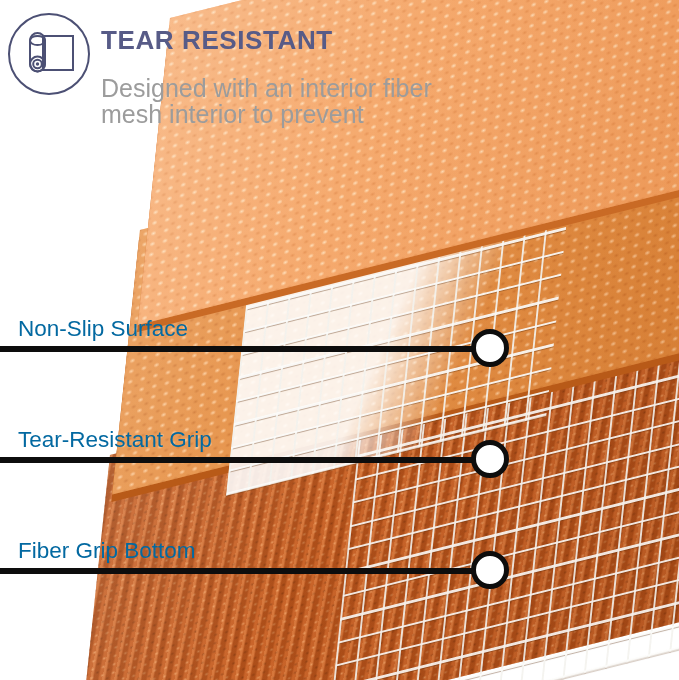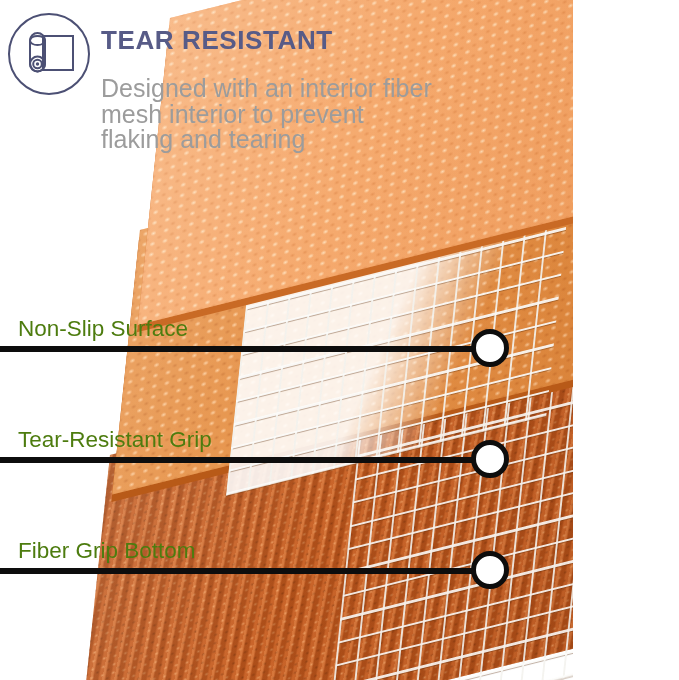--- a/index.html
+++ b/index.html
@@ -1,18 +1,18 @@
 <!DOCTYPE html>
 <html><head>
 <meta charset="utf-8">
 <style>
   html,body{margin:0;padding:0;background:#ffffff;}
   body{width:679px;height:680px;overflow:hidden;font-family:"Liberation Sans",sans-serif;}
 
-  #page{position:relative;width:573px;height:680px;background:#ffffff;overflow:hidden;}
+  #page{position:relative;width:679px;height:680px;background:#ffffff;overflow:hidden;}
 
   
   #header{position:absolute;left:0;top:0;width:679px;height:175px;z-index:40;}
 
   #icon-badge{position:absolute;left:8px;top:13px;width:82px;height:82px;
     border:2px solid #4c5074;border-radius:50%;box-sizing:border-box;}
   #icon-badge svg{position:absolute;left:0;top:0;}
 
   #title{position:absolute;left:101px;top:25px;
     font-size:26px;font-weight:bold;letter-spacing:0.6px;color:#575b87;
@@ -101,21 +101,21 @@
 
   #mesh-lower{left:360px;top:430px;width:430px;height:290px;}
   #mesh-lower .grid{opacity:.93;}
 
   
   #callouts{position:absolute;left:0;top:0;width:679px;height:680px;z-index:60;}
 
   .callout{position:absolute;left:0;width:679px;}
 
   .callout-label{position:absolute;left:18px;
-    font-size:22.5px;color:#4d7c0f;white-space:nowrap;font-weight:400;
+    font-size:22.5px;color:#0369a1;white-space:nowrap;font-weight:400;
     font-family:"Liberation Sans",sans-serif;}
 
   .callout-rule{position:absolute;left:0;height:6px;background:#0d0d0d;}
 
   .callout-dot{position:absolute;width:38px;height:38px;border-radius:50%;
     background:#ffffff;border:5px solid #0d0d0d;box-sizing:border-box;}
 </style>
 </head>
 <body>
 
@@ -160,21 +160,20 @@
         <circle cx="27.5" cy="49" r="4.3" fill="none" stroke="#4c5074" stroke-width="2"></circle>
         <circle cx="27.5" cy="49" r="1.7" fill="#4c5074"></circle>
       </svg>
     </div>
 
     <div id="title">TEAR RESISTANT</div>
 
     <div id="subtitle">
       <div>Designed with an interior fiber</div>
       <div>mesh interior to prevent</div>
-      <div>flaking and tearing</div>
     </div>
 
   </div>
 
   <div id="callouts">
 
     <div class="callout">
       <div class="callout-label" style="top:316px">Non-Slip Surface</div>
       <div class="callout-rule" style="top:346px;width:490px"></div>
       <div class="callout-dot" style="left:471px;top:329px"></div>

